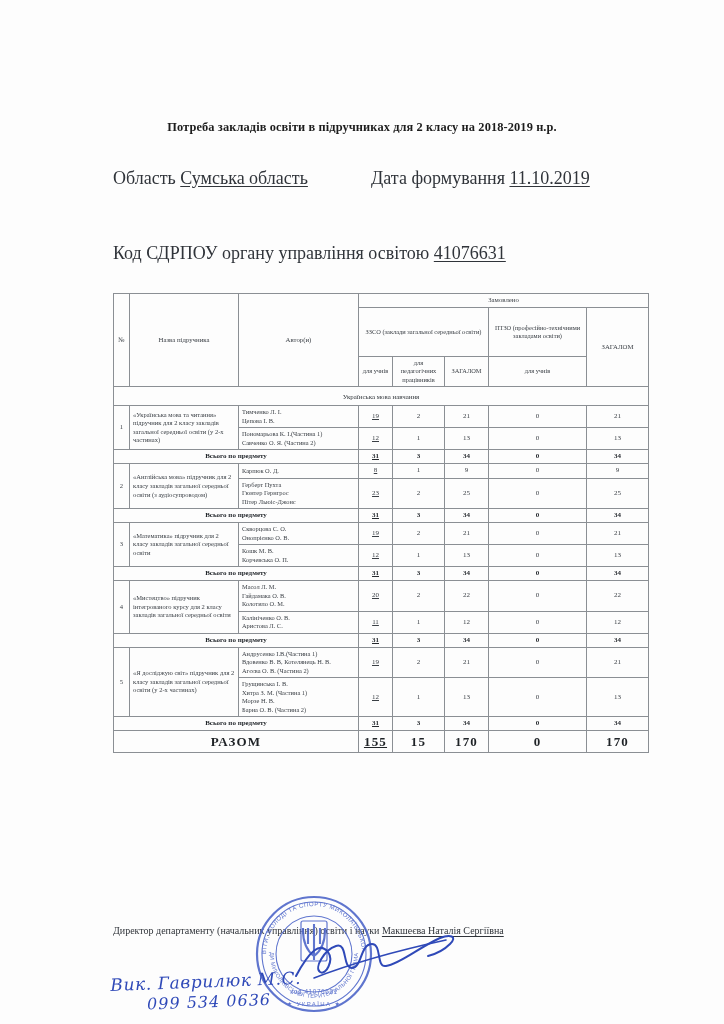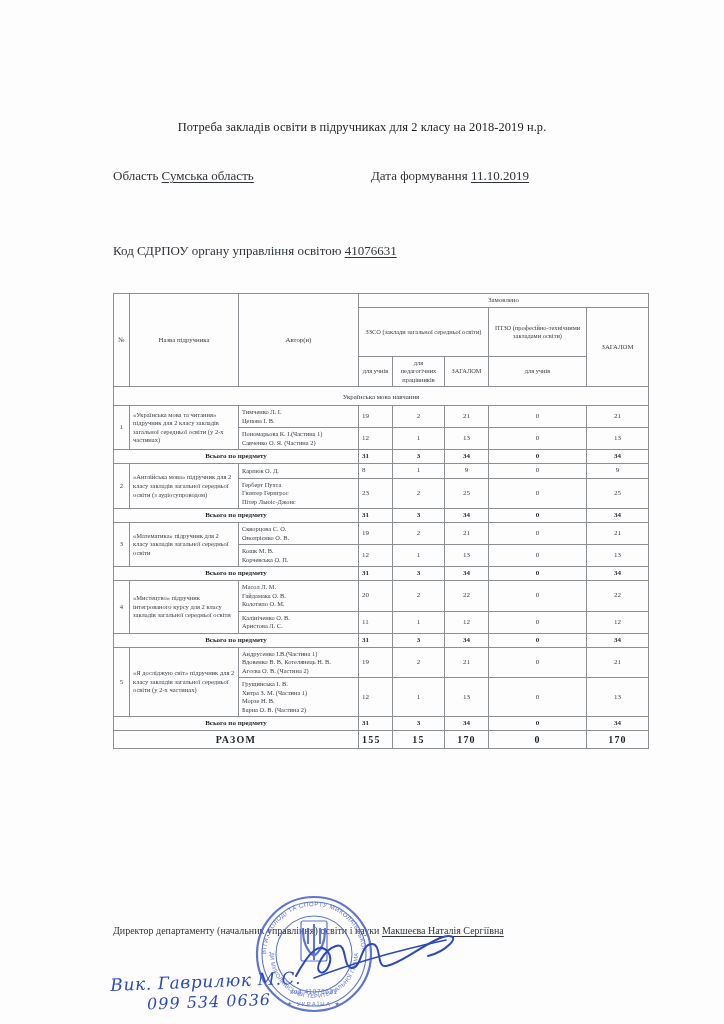--- a/index.html
+++ b/index.html
@@ -34,31 +34,31 @@
   }
   .appendix div { white-space: nowrap; }
 
   
   .doc-title {
     position: absolute;
     left: 0; right: 0;
     top: 120px;
     text-align: center;
     font-size: 12.4px;
-    font-weight: normal;
+    font-weight: bold;
     color: #1d1d1d;
     letter-spacing: .1px;
   }
 
   
   .meta {
     position: absolute;
     left: 113px;
     width: 540px;
-    font-size: 13px;
+    font-size: 18px;
     color: #30343a;
   }
   .meta .u {
     text-decoration: underline;
     text-underline-offset: 2px;
   }
   .m-region { top: 168px; }
   .m-region .right {
     position: absolute;
     left: 258px;
@@ -85,21 +85,21 @@
     padding: 2px 3px;
     vertical-align: middle;
     font-weight: normal;
     line-height: 1.32;
   }
   .tbl th { text-align: center; }
 
   .c-no      { width: 16px;  text-align: center; }
   .c-name    { width: 109px; }
   .c-auth    { width: 120px; }
-  .c-pupil   { width: 34px;  text-align: left; }
+  .c-pupil   { width: 34px;  text-align: center; text-decoration: underline; }
   .c-teach   { width: 52px;  text-align: center; }
   .c-sub     { width: 44px;  text-align: center; }
   .c-ptzo    { width: 98px;  text-align: center; }
   .c-total   { width: 62px;  text-align: center; }
 
   .hdr-main { font-size: 6.8px; }
   .hdr-sub  { font-size: 6.4px; }
   .hdr-tall { height: 44px; }
 
   .lang-row td {
@@ -121,21 +121,21 @@
   .num { font-size: 7px; }
 
   .subtotal td {
     font-weight: bold;
     font-size: 7px;
     color: #25292e;
   }
   .subtotal .lbl { text-align: center; }
   .grand td {
     font-weight: bold;
-    font-size: 10px;
+    font-size: 13px;
     letter-spacing: 1.2px;
     color: #1f2327;
   }
   .grand .lbl { text-align: center; }
 
   
   .sign {
     position: absolute;
     left: 113px;
     top: 922px;

